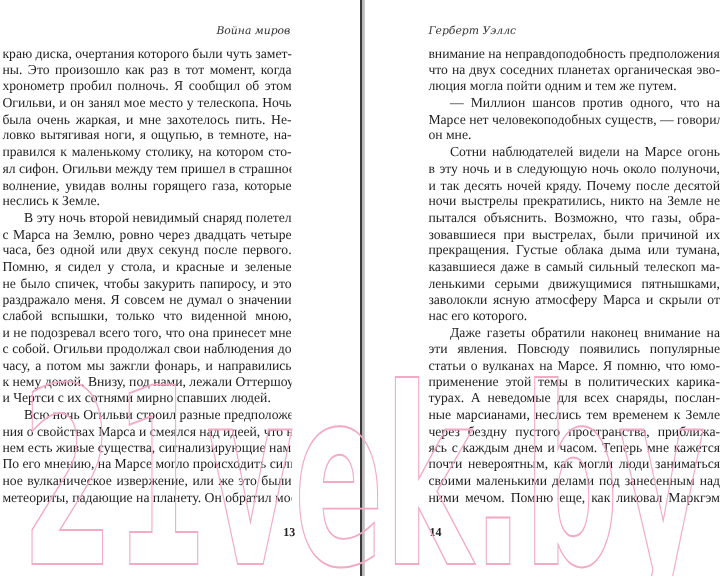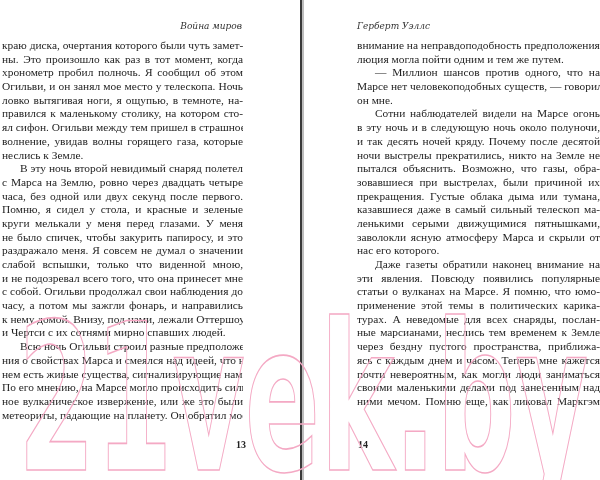--- a/index.html
+++ b/index.html
@@ -64,30 +64,30 @@
 
 <div class="spread">
 
   <div class="page left">
     <div class="running-head">Война миров</div>
     <div class="text-block" id="left-text">
         <span class="line">краю диска, очертания которого были чуть замет-</span>
         <span class="line">ны. Это произошло как раз в тот момент, когда</span>
         <span class="line">хронометр пробил полночь. Я сообщил об этом</span>
         <span class="line">Огильви, и он занял мое место у телескопа. Ночь</span>
+        <span class="line">была очень жаркая, и мне захотелось пить. Не-</span>
         <span class="line">ловко вытягивая ноги, я ощупью, в темноте, на-</span>
         <span class="line">правился к маленькому столику, на котором сто-</span>
         <span class="line">ял сифон. Огильви между тем пришел в страшное</span>
         <span class="line">волнение, увидав волны горящего газа, которые</span>
         <span class="line end">неслись к Земле.</span>
         <span class="line indent">В эту ночь второй невидимый снаряд полетел</span>
         <span class="line">с Марса на Землю, ровно через двадцать четыре</span>
         <span class="line">часа, без одной или двух секунд после первого.</span>
         <span class="line">Помню, я сидел у стола, и красные и зеленые</span>
-        <span class="line">круги мелькали у меня перед глазами. У меня</span>
         <span class="line">не было спичек, чтобы закурить папиросу, и это</span>
         <span class="line">раздражало меня. Я совсем не думал о значении</span>
         <span class="line">слабой вспышки, только что виденной мною,</span>
         <span class="line">и не подозревал всего того, что она принесет мне</span>
         <span class="line">с собой. Огильви продолжал свои наблюдения до</span>
         <span class="line">часу, а потом мы зажгли фонарь, и направились</span>
         <span class="line">к нему домой. Внизу, под нами, лежали Оттершоу</span>
         <span class="line end">и Чертси с их сотнями мирно спавших людей.</span>
         <span class="line indent">Всю ночь Огильви строил разные предположе-</span>
         <span class="line">ния о свойствах Марса и смеялся над идеей, что на</span>
@@ -99,20 +99,21 @@
     <div class="folio">13</div>
   </div>
 
   <div class="spine"></div>
   <div class="spine-shadow"></div>
 
   <div class="page right">
     <div class="running-head">Герберт Уэллс</div>
     <div class="text-block" id="right-text">
         <span class="line">внимание на неправдоподобность предположения,</span>
+        <span class="line">что на двух соседних планетах органическая эво-</span>
         <span class="line end">люция могла пойти одним и тем же путем.</span>
         <span class="line indent">— Миллион шансов против одного, что на</span>
         <span class="line">Марсе нет человекоподобных существ, — говорил</span>
         <span class="line end">он мне.</span>
         <span class="line indent">Сотни наблюдателей видели на Марсе огонь</span>
         <span class="line">в эту ночь и в следующую ночь около полуночи,</span>
         <span class="line">и так десять ночей кряду. Почему после десятой</span>
         <span class="line">ночи выстрелы прекратились, никто на Земле не</span>
         <span class="line">пытался объяснить. Возможно, что газы, обра-</span>
         <span class="line">зовавшиеся при выстрелах, были причиной их</span>

